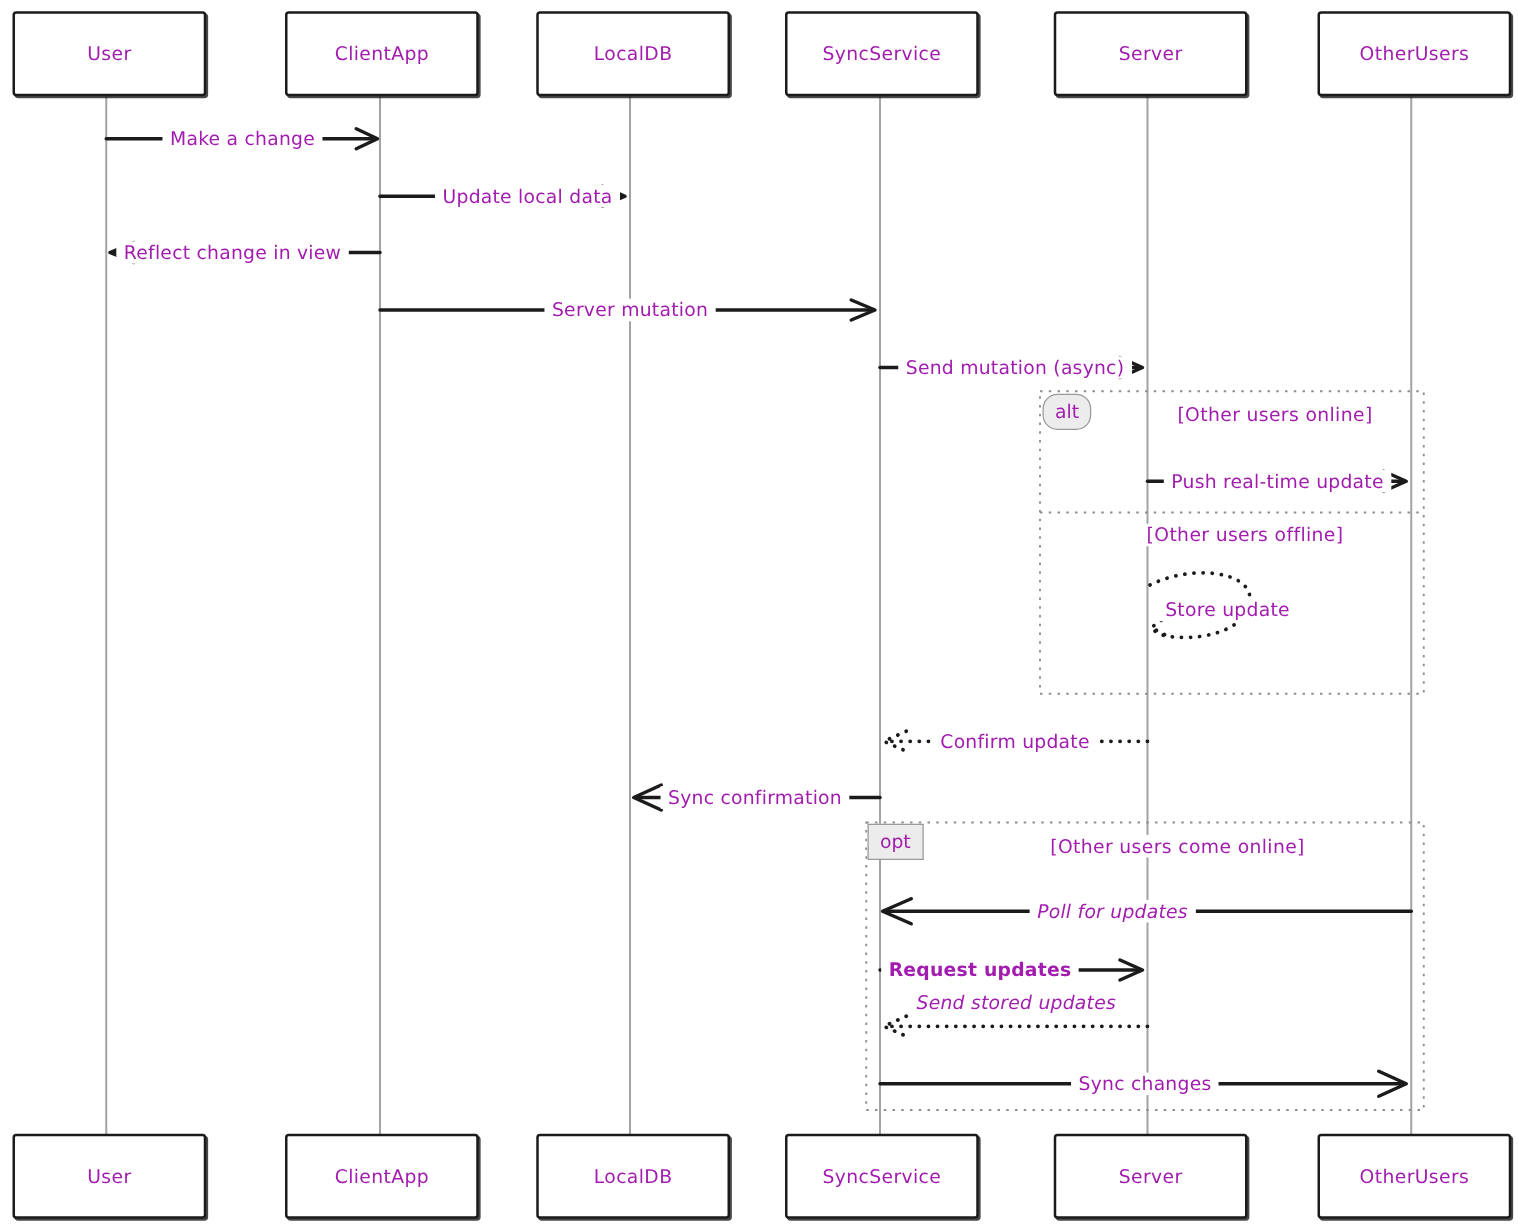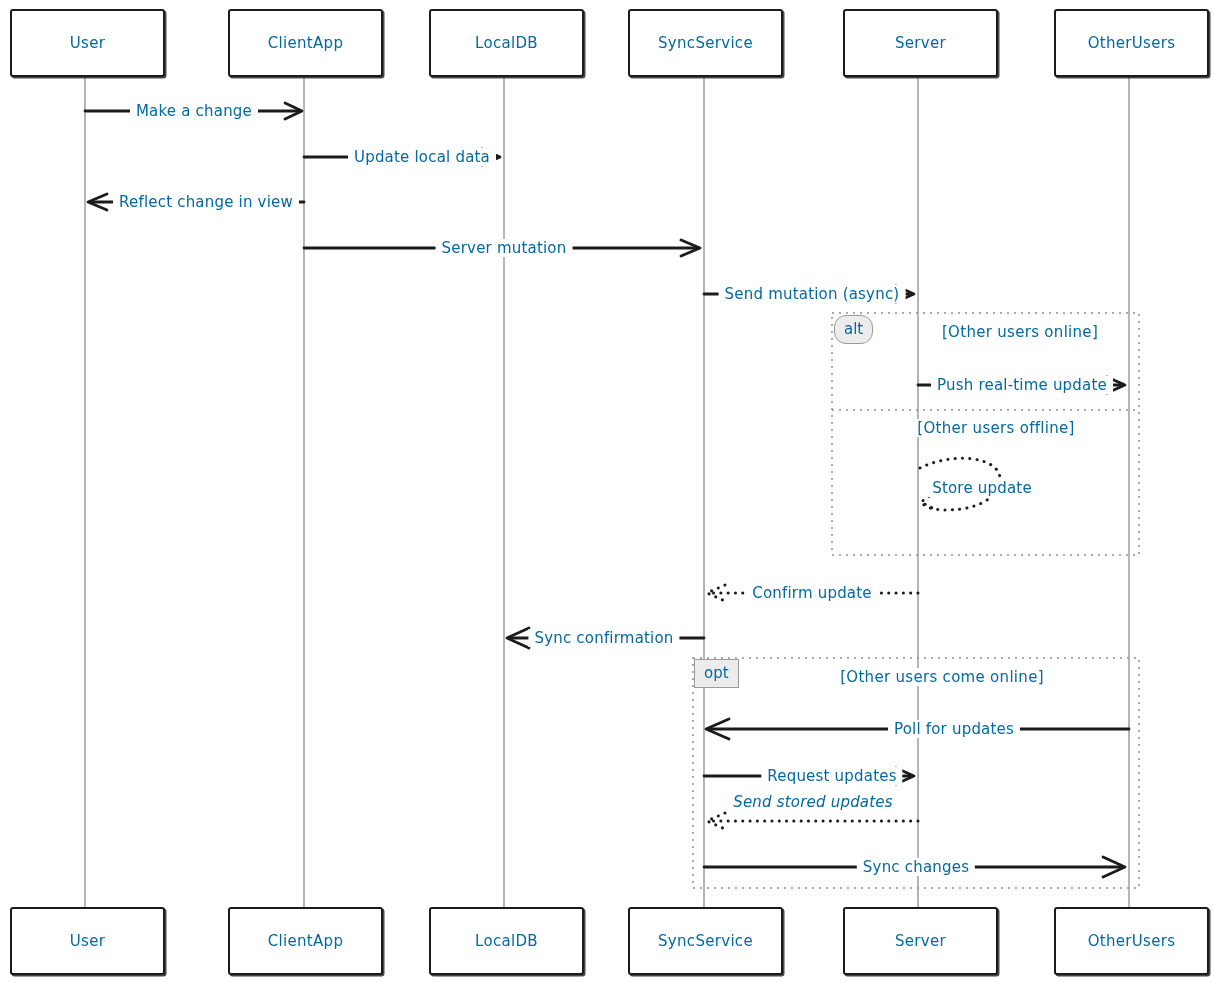--- a/index.html
+++ b/index.html
@@ -1,18 +1,18 @@
 <!DOCTYPE html>
 <html><head>
 <meta charset="utf-8">
 <style>
   html, body { margin:0; padding:0; background:#ffffff; }
   .canvas {
     position:relative; width:1214px; height:983px; background:#ffffff;
-    font-family:"DejaVu Sans", sans-serif; color:#0369a1; overflow:hidden;
+    font-family:"DejaVu Sans", sans-serif; color:#a21caf; overflow:hidden;
   }
   svg.layer { position:absolute; left:0; top:0; z-index:1; }
 
   .lifeline { stroke:#a3a3a3; stroke-width:1.6; }
   .arrow    { stroke:#1b1b1b; stroke-width:2.8; fill:none; stroke-linecap:round; stroke-linejoin:round; }
   .dotted   { stroke-dasharray:0.1 7.2; stroke-linecap:round; stroke-width:3; }
   .frame    { stroke:#8f8f8f; stroke-width:1.5; fill:none; stroke-dasharray:2 5; }
 
   .actor {
     position:absolute; width:151px; height:64px; background:#ffffff;
@@ -144,29 +144,29 @@
     </div>
   <div class="actor" style="left:843px;  top:907px;">
       <span>Server</span>
     </div>
   <div class="actor" style="left:1054px; top:907px;">
       <span>OtherUsers</span>
     </div>
 
   <div class="msg-label" style="left:194px;  top:111px;">Make a change</div>
   <div class="msg-label" style="left:404px;  top:157px;margin-left:18px;">Update local data</div>
-  <div class="msg-label" style="left:206px;  top:202px;">Reflect change in view</div>
+  <div class="msg-label" style="left:186px;  top:202px;">Reflect change in view</div>
   <div class="msg-label" style="left:504px;  top:248px;">Server mutation</div>
   <div class="msg-label" style="left:812px;  top:294px;">Send mutation (async)</div>
   <div class="msg-label" style="left:1022px; top:385px;">Push real-time update</div>
   <div class="msg-label" style="left:982px;  top:488px;text-align:right;">Store update</div>
   <div class="msg-label" style="left:812px;  top:593px;">Confirm update</div>
   <div class="msg-label" style="left:604px;  top:638px;">Sync confirmation</div>
-  <div class="msg-label" style="left:954px;  top:729px;">Poll for updates</div>
-  <div class="msg-label" style="left:832px;  top:776px;">Request updates</div>
+  <div class="msg-label" style="left:890px;  top:729px;font-style:italic;">Poll for updates</div>
+  <div class="msg-label" style="left:784px;  top:776px;font-weight:bold;">Request updates</div>
   <div class="msg-label" style="left:813px;  top:802px;font-style:italic;">Send stored updates</div>
   <div class="msg-label" style="left:916px;  top:867px;">Sync changes</div>
 
   <div class="frame-tag" style="left:834px; top:315px;border-radius:12px;">alt</div>
   <div class="guard-label" style="left:1020px; top:332px;">[Other users online]</div>
   <div class="guard-label" style="left:996px;  top:428px;">[Other users offline]</div>
 
   <div class="frame-tag" style="left:694px; top:659px;">opt</div>
   <div class="guard-label" style="left:942px;  top:677px;">[Other users come online]</div>
 

